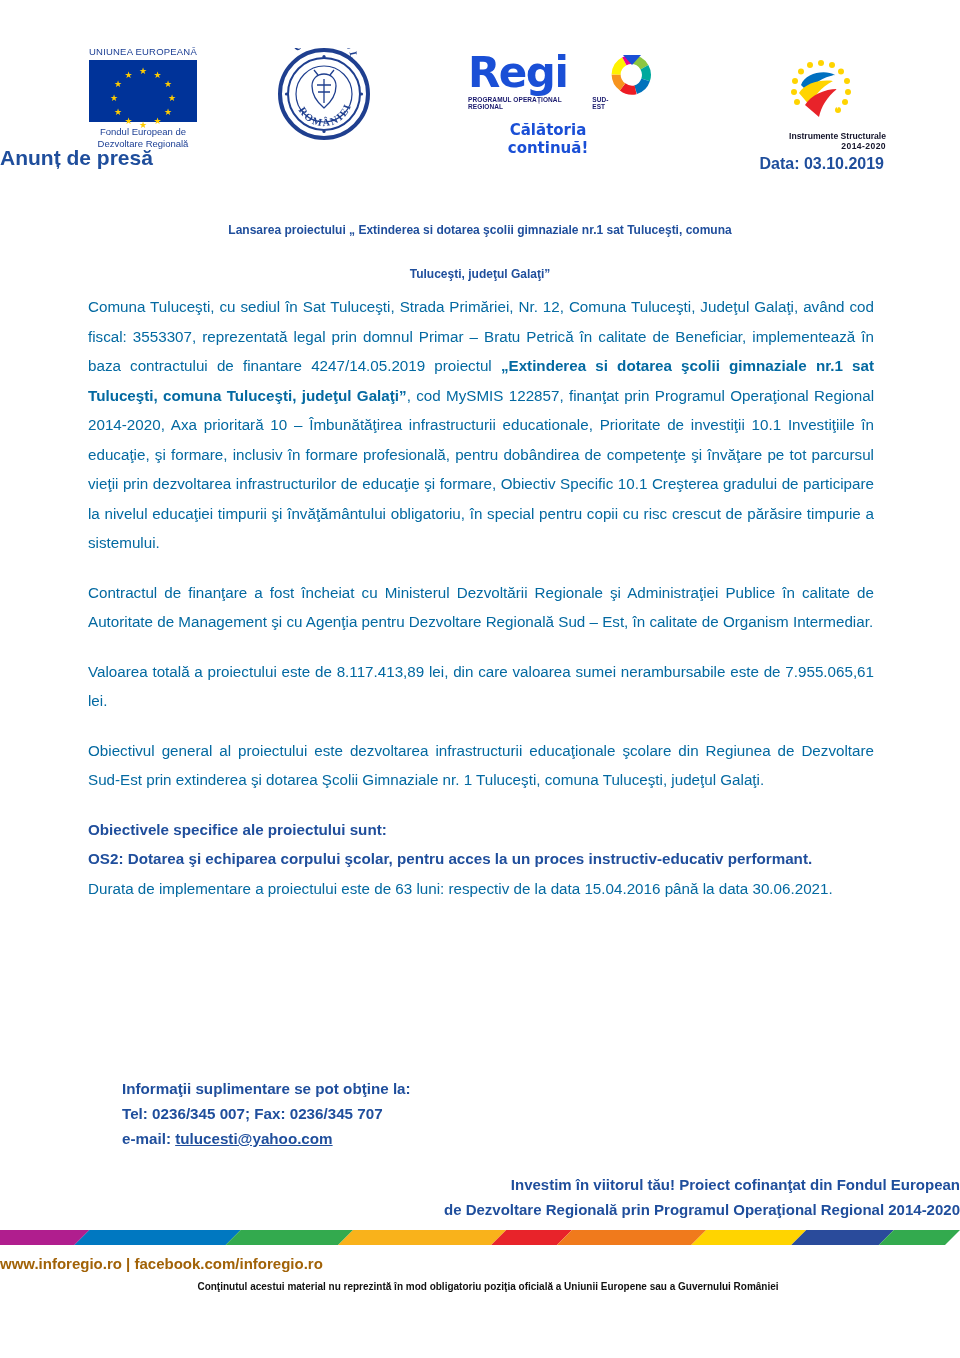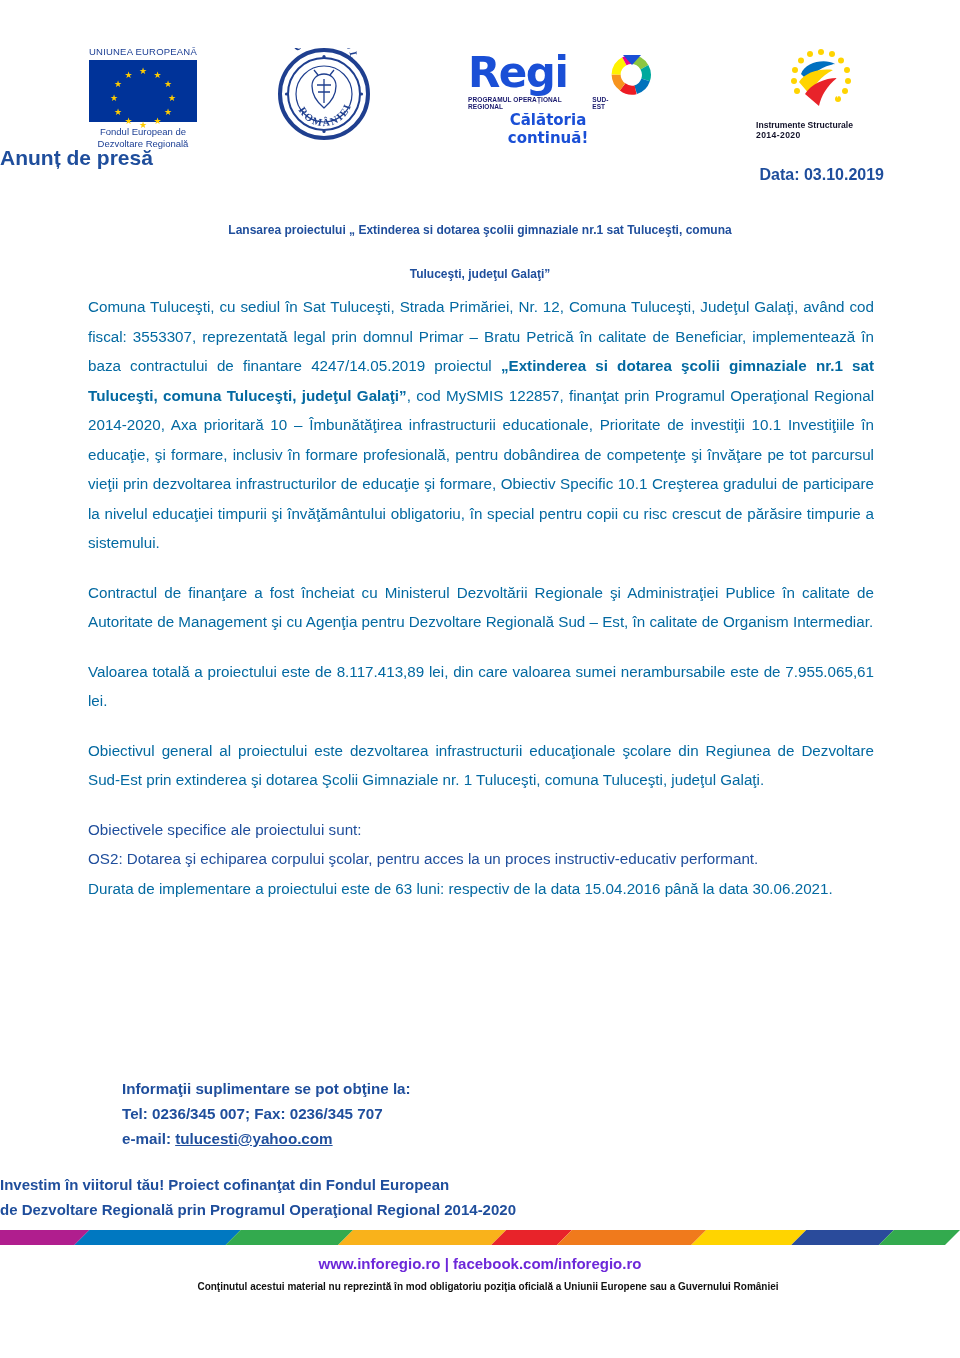--- a/index.html
+++ b/index.html
@@ -115,32 +115,32 @@
     margin-top: -2px;
     display: flex;
     justify-content: space-between;
     width: 152px;
   }
   .regio-slogan {
     font-family: "DejaVu Sans", sans-serif;
     font-size: 15px;
     font-weight: bold;
     color: #1a4fd6;
-    margin-top: 1px;
+    margin-top: 11px;
     width: 160px;
     text-align: center;
   }
 
   
   .is-logo {
     position: absolute;
     left: 756px;
-    top: 12px;
+    top: 23px;
     width: 130px;
-    text-align: left;
+    text-align: right;
   }
   .is-glyph {
     width: 92px;
     height: 72px;
     margin: 0 auto;
     position: relative;
   }
   .is-caption1 {
     font-size: 8.6px;
     font-weight: bold;
@@ -159,21 +159,21 @@
     position: absolute;
     top: 146px;
     left: 0;
     width: 960px;
     font-size: 21px;
     font-weight: bold;
     color: #1f4e9c;
   }
   .doc-date {
     position: absolute;
-    top: 166px;
+    top: 155px;
     right: 76px;
     font-size: 16px;
     font-weight: bold;
     color: #1f4e9c;
   }
 
   
   .project-title {
     position: absolute;
     top: 208px;
@@ -201,20 +201,21 @@
     color: #0369a1;
   }
   p.para b { font-weight: bold; }
 
   .obj-list p {
     margin: 0;
     font-size: 15.2px;
     line-height: 29.5px;
     text-align: justify;
     color: #1f4e9c;
+    font-weight: bold;
   }
   .obj-head { margin-bottom: 0 !important; }
 
   
   .contact {
     position: absolute;
     top: 1076px;
     left: 88px;
     width: 600px;
     font-size: 15.2px;
@@ -227,48 +228,48 @@
     color: #1f4e9c;
     text-decoration: underline;
   }
 
   
   .slogan {
     position: absolute;
     top: 1172px;
     left: 0;
     width: 960px;
+    text-align: right;
+    font-size: 15px;
+    font-weight: bold;
+    line-height: 25px;
+    color: #1f4e9c;
+  }
+
+  
+  .color-strip {
+    position: absolute;
+    top: 1230px;
+    left: 0;
+    width: 960px;
+    height: 15px;
+    overflow: hidden;
+  }
+  .color-strip svg { display: block; }
+
+  
+  .footer-links {
+    position: absolute;
+    top: 1255px;
+    left: 0;
+    width: 960px;
     text-align: left;
     font-size: 15px;
     font-weight: bold;
-    line-height: 25px;
-    color: #1f4e9c;
-  }
-
-  
-  .color-strip {
-    position: absolute;
-    top: 1230px;
-    left: 0;
-    width: 960px;
-    height: 15px;
-    overflow: hidden;
-  }
-  .color-strip svg { display: block; }
-
-  
-  .footer-links {
-    position: absolute;
-    top: 1255px;
-    left: 0;
-    width: 960px;
-    text-align: center;
-    font-size: 15px;
-    font-weight: bold;
-    color: #6d28d9;
+    color: #a16207;
   }
   .footer-note {
     position: absolute;
     top: 1281px;
     left: 0;
     width: 960px;
     text-align: center;
     font-size: 10px;
     font-weight: bold;
     color: #111111;

